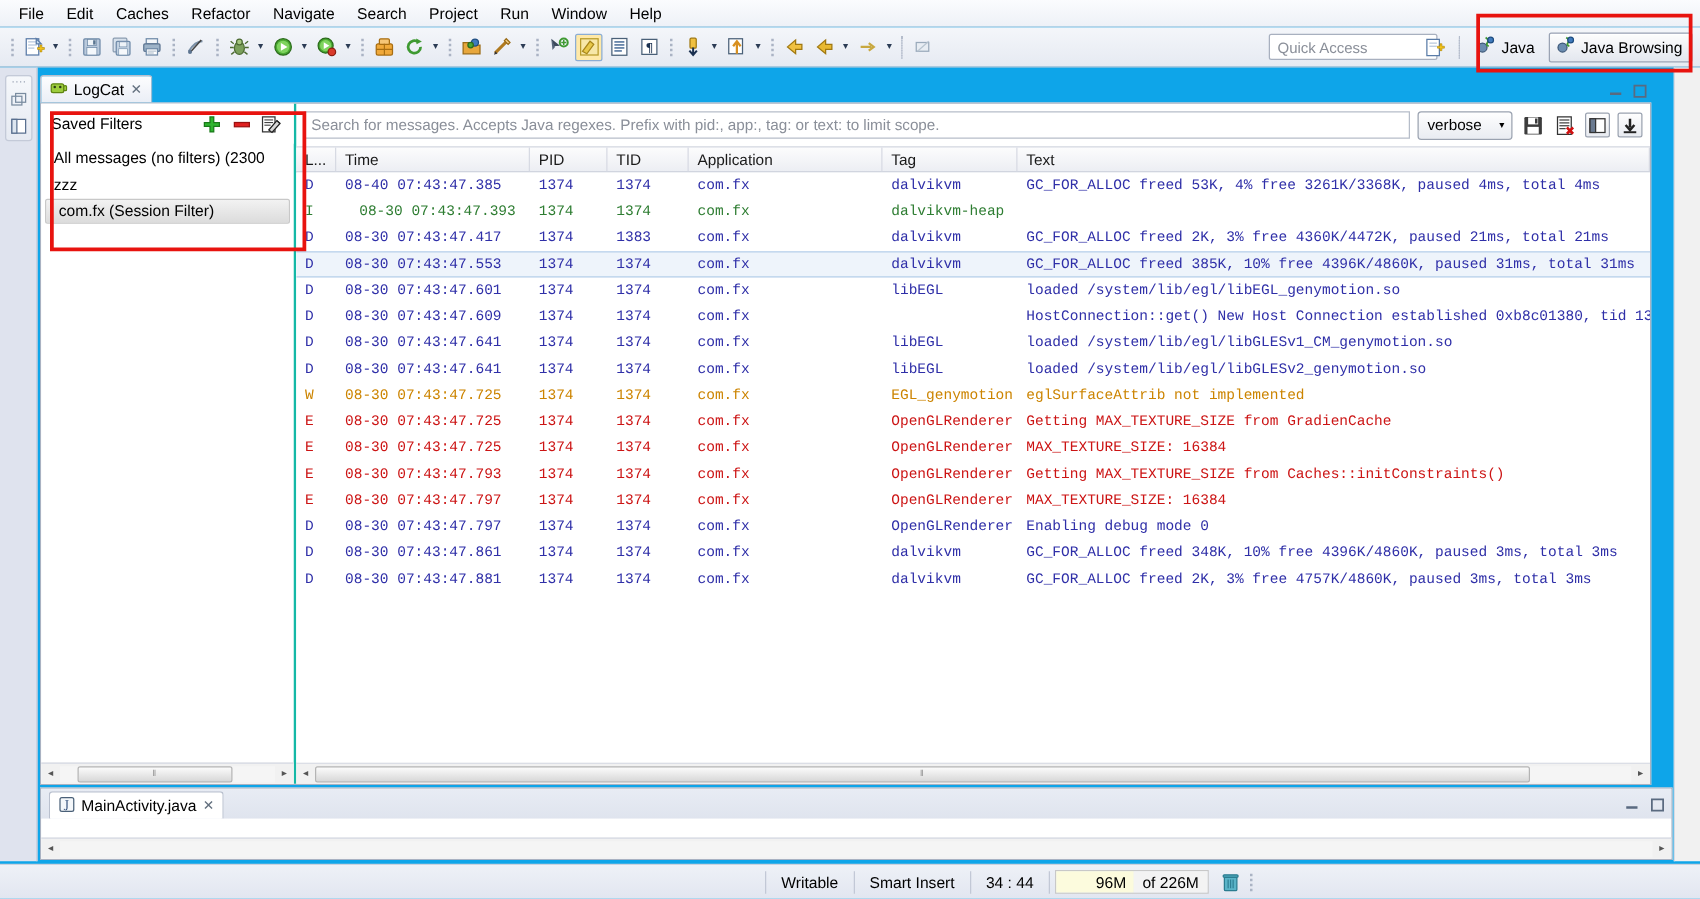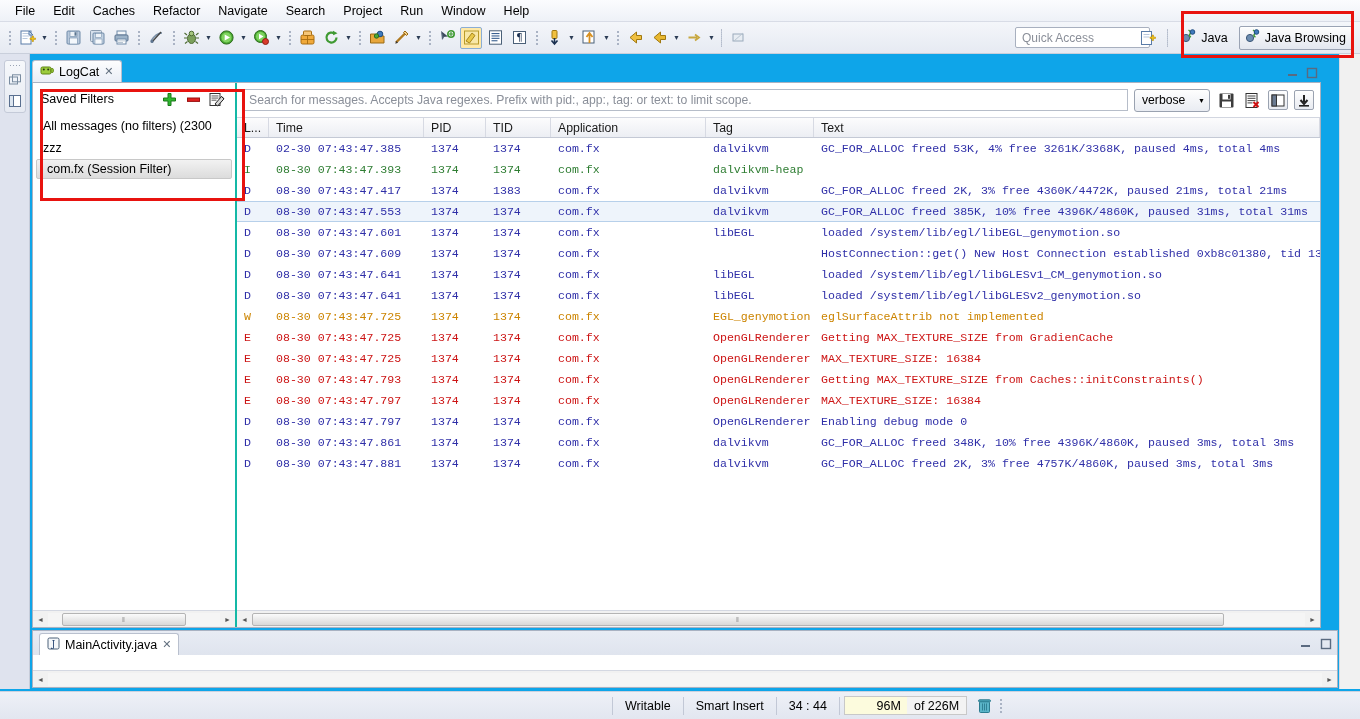--- a/index.html
+++ b/index.html
@@ -605,30 +605,30 @@
           <div class="th" style="width:62px">PID</div>
           <div class="th" style="width:65px">TID</div>
           <div class="th" style="width:155px">Application</div>
           <div class="th" style="width:108px">Tag</div>
           <div class="th" style="flex:1">Text</div>
         </div>
 
         <div class="table-body" id="log-rows">
             <div class="log-row lvl-D">
               <div class="cell" style="width: 32px;">D</div>
-              <div class="cell" style="width: 155px;">02-30 07:43:47.385</div>
+              <div class="cell" style="width: 155px;">08-40 07:43:47.385</div>
               <div class="cell" style="width: 62px;">1374</div>
               <div class="cell" style="width: 65px;">1374</div>
               <div class="cell" style="width: 155px;">com.fx</div>
               <div class="cell" style="width: 108px;">dalvikvm</div>
               <div class="cell" style="width: auto; flex: 1 1 0%;">GC_FOR_ALLOC freed 53K, 4% free 3261K/3368K, paused 4ms, total 4ms</div>
             </div>
             <div class="log-row lvl-I">
               <div class="cell" style="width: 32px;">I</div>
-              <div class="cell" style="width: 155px;">08-30 07:43:47.393</div>
+              <div class="cell" style="width: 155px; text-align: center;">08-30 07:43:47.393</div>
               <div class="cell" style="width: 62px;">1374</div>
               <div class="cell" style="width: 65px;">1374</div>
               <div class="cell" style="width: 155px;">com.fx</div>
               <div class="cell" style="width: 108px;">dalvikvm-heap</div>
             </div>
             <div class="log-row lvl-D">
               <div class="cell" style="width: 32px;">D</div>
               <div class="cell" style="width: 155px;">08-30 07:43:47.417</div>
               <div class="cell" style="width: 62px;">1374</div>
               <div class="cell" style="width: 65px;">1383</div>

